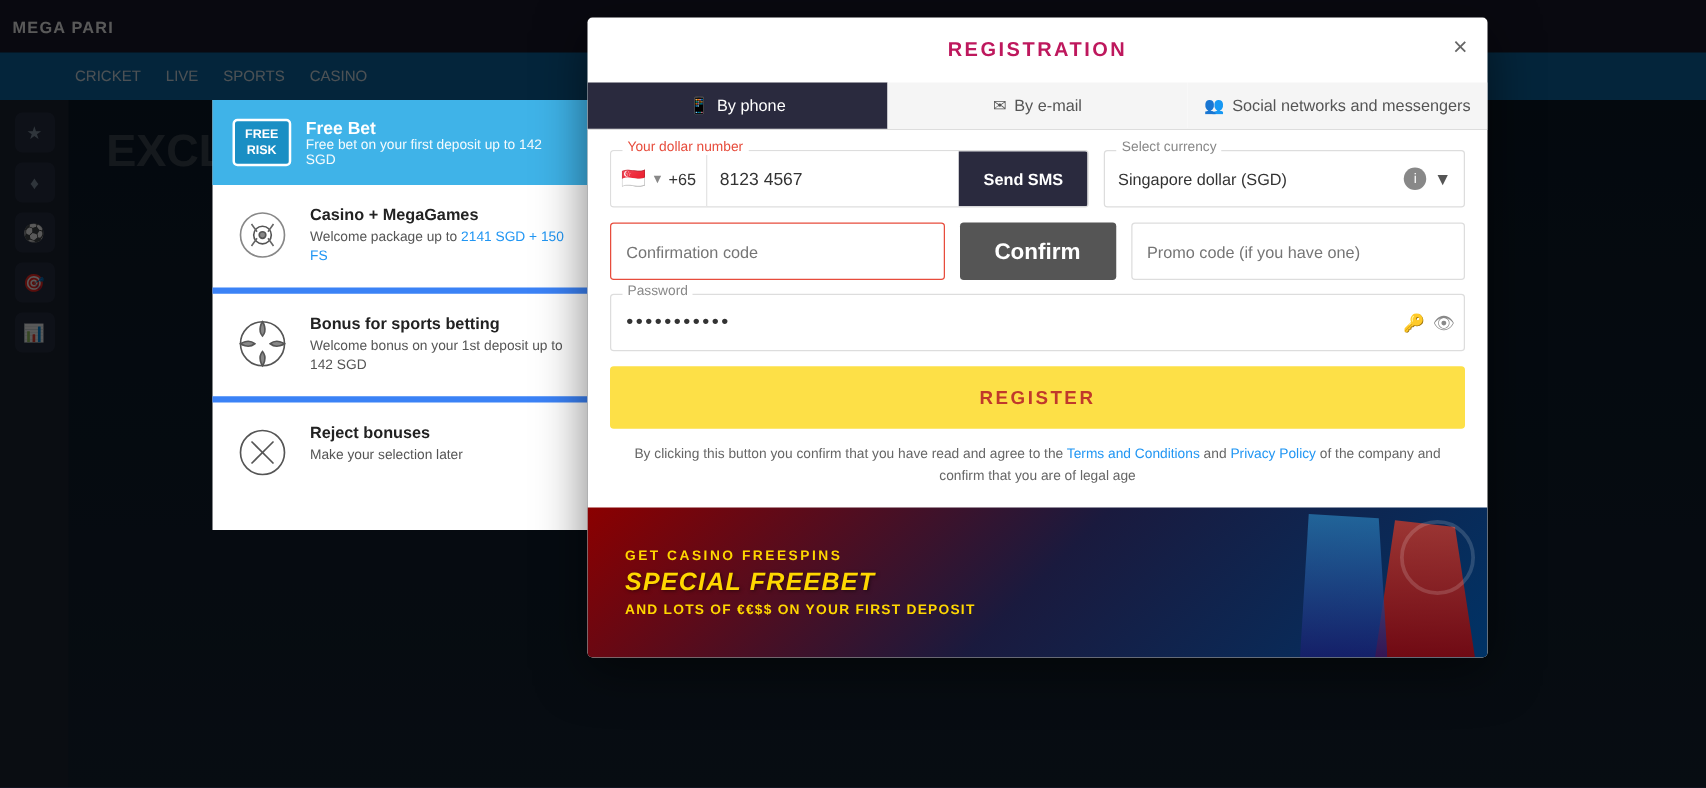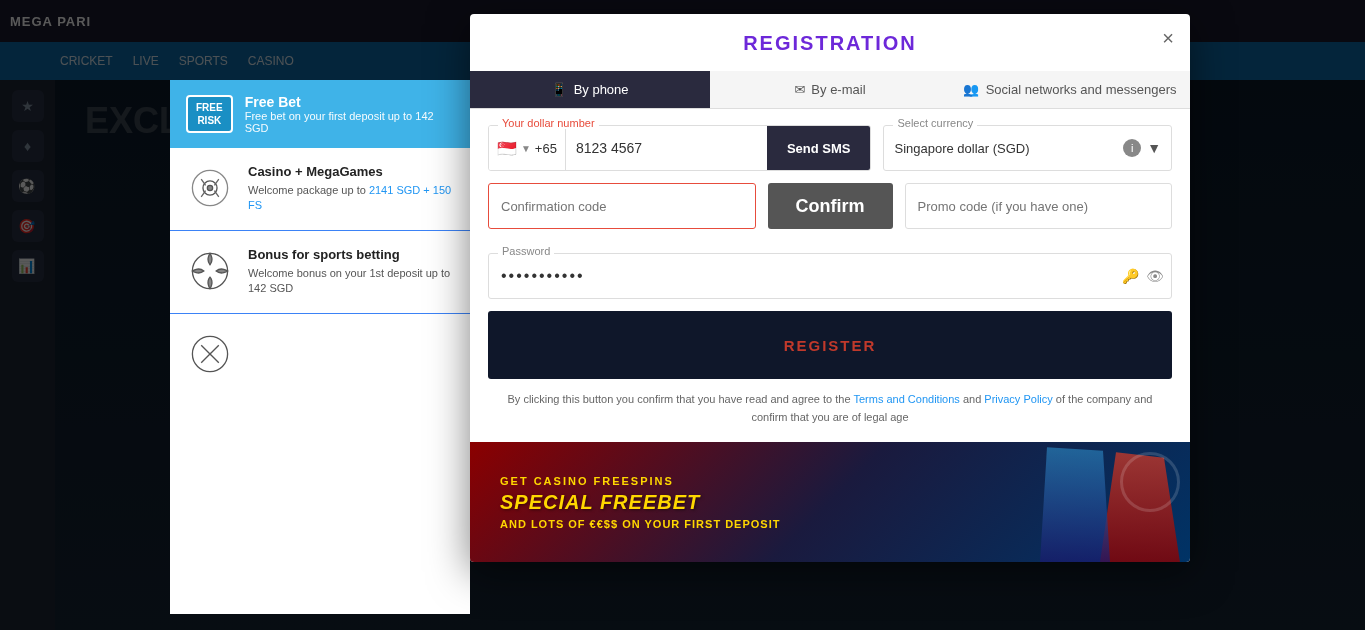--- a/index.html
+++ b/index.html
@@ -88,21 +88,21 @@
       top: 0; left: 0; right: 0; bottom: 0;
       background: rgba(0,0,0,0.65);
       z-index: 10;
     }
 
     
     .bonus-panel {
       position: absolute;
       top: 80px; left: 170px;
       width: 300px;
-      height: 534px;
+      height: 344px;
       background: #fff;
       z-index: 20;
       border-radius: 0;
     }
 
     .bonus-header {
       background: #3fb3e8;
       padding: 14px 16px;
       display: flex;
       align-items: center;
@@ -126,21 +126,21 @@
       font-weight: bold;
       font-size: 14px;
     }
     .bonus-header-text .subtitle {
       font-size: 11px;
       opacity: 0.95;
     }
 
     .bonus-item {
       padding: 16px 16px;
-      border-bottom: 1px solid #3b82f6;
+      border-bottom: 5px solid #3b82f6;
       display: flex;
       align-items: flex-start;
       gap: 14px;
       cursor: pointer;
     }
     .bonus-item:last-child { border-bottom: none; }
     .bonus-icon-wrap {
       width: 48px; height: 48px;
       flex-shrink: 0;
       display: flex; align-items: center; justify-content: center;
@@ -169,23 +169,23 @@
       overflow: hidden;
       box-shadow: 0 10px 40px rgba(0,0,0,0.5);
     }
 
     .modal-header {
       padding: 18px 20px 0;
       text-align: center;
       position: relative;
     }
     .modal-title {
-      font-size: 20px;
-      font-weight: bold;
-      color: #6d28d9;
+      font-size: 16px;
+      font-weight: bold;
+      color: #be185d;
       letter-spacing: 2px;
       padding-bottom: 16px;
     }
     .modal-close {
       position: absolute;
       right: 16px; top: 14px;
       font-size: 20px;
       cursor: pointer;
       color: #666;
       background: none;
@@ -305,21 +305,21 @@
       font-size: 11px;
       display: flex; align-items: center; justify-content: center;
       cursor: pointer;
     }
     .currency-chevron { font-size: 14px; color: #555; cursor: pointer; }
 
     
     .confirm-row {
       display: flex;
       gap: 12px;
-      margin-bottom: 24px;
+      margin-bottom: 11px;
     }
     .confirm-code-wrap {
       flex: 1;
       position: relative;
     }
     .confirm-input {
       width: 100%;
       height: 46px;
       border: 1px solid #e74c3c;
       border-radius: 3px;
@@ -394,22 +394,22 @@
     }
     .pw-icon {
       font-size: 14px;
       color: #888;
       cursor: pointer;
     }
 
     
     .register-btn {
       width: 100%;
-      height: 68px;
-      background: #0f172a;
+      height: 50px;
+      background: #fde047;
       color: #c0392b;
       border: none;
       font-size: 15px;
       font-weight: bold;
       letter-spacing: 2px;
       cursor: pointer;
       border-radius: 3px;
       margin-bottom: 12px;
     }
 
@@ -555,20 +555,24 @@
     </div>
   </div>
 
   <div class="bonus-item">
     <div class="bonus-icon-wrap">
       <svg viewBox="0 0 50 50" fill="none" stroke="#555" stroke-width="1.5" width="44" height="44">
         <circle cx="25" cy="25" r="20"></circle>
         <line x1="15" y1="15" x2="35" y2="35"></line>
         <line x1="35" y1="15" x2="15" y2="35"></line>
       </svg>
+    </div>
+    <div class="bonus-item-text">
+      <div class="btitle">Reject bonuses</div>
+      <div class="bdesc">Make your selection later</div>
     </div>
   </div>
 </div>
 
 <div class="modal">
   <div class="modal-header">
     <div class="modal-title">REGISTRATION</div>
     <button class="modal-close">×</button>
   </div>
 

